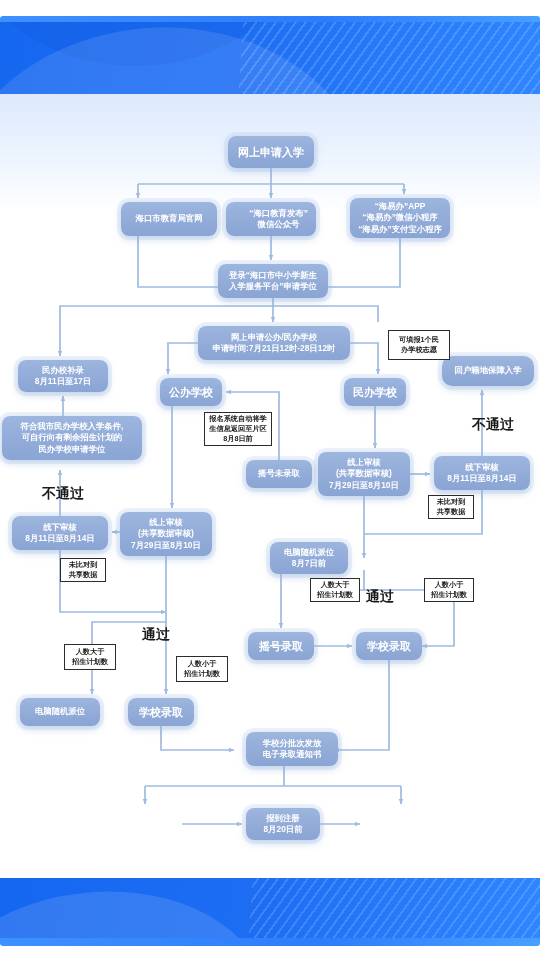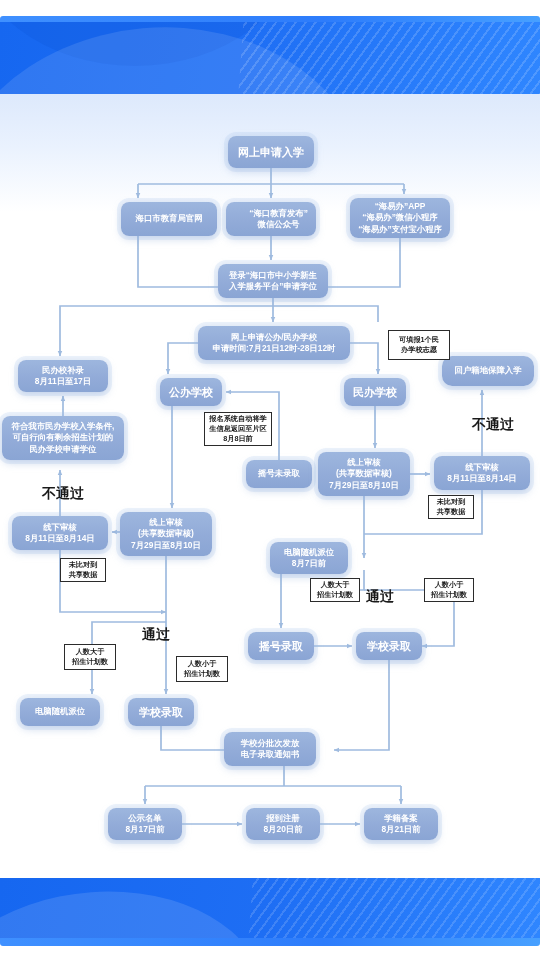--- a/index.html
+++ b/index.html
@@ -307,48 +307,44 @@
 “海易办”支付宝小程序</div>
       <div class="node sm" style="left: 218px; top: 264px; width: 110px; height: 34px;">登录“海口市中小学新生
 入学服务平台”申请学位</div>
       <div class="node sm" style="left: 198px; top: 326px; width: 152px; height: 34px;">网上申请公办/民办学校
 申请时间:7月21日12时-28日12时</div>
       <div class="node sm" style="left: 18px; top: 360px; width: 90px; height: 32px;">民办校补录
 8月11日至17日</div>
       <div class="node md" style="left: 160px; top: 378px; width: 62px; height: 28px;">公办学校</div>
       <div class="node md" style="left: 344px; top: 378px; width: 62px; height: 28px;">民办学校</div>
       <div class="node sm" style="left: 442px; top: 356px; width: 92px; height: 30px; border-radius: 10px;">回户籍地保障入学</div>
-      <div class="node sm" style="left: 2px; top: 416px; width: 122px; height: 44px;">符合我市民办学校入学条件,
+      <div class="node sm" style="left: 2px; top: 416px; width: 140px; height: 44px;">符合我市民办学校入学条件,
 可自行向有剩余招生计划的
 民办学校申请学位</div>
       <div class="node sm" style="left: 246px; top: 460px; width: 66px; height: 28px;">摇号未录取</div>
       <div class="node sm" style="left: 318px; top: 452px; width: 92px; height: 44px;">线上审核
 (共享数据审核)
 7月29日至8月10日</div>
       <div class="node sm" style="left: 434px; top: 456px; width: 96px; height: 34px;">线下审核
 8月11日至8月14日</div>
       <div class="node sm" style="left: 12px; top: 516px; width: 96px; height: 34px;">线下审核
 8月11日至8月14日</div>
       <div class="node sm" style="left: 120px; top: 512px; width: 92px; height: 44px;">线上审核
 (共享数据审核)
 7月29日至8月10日</div>
       <div class="node sm" style="left: 270px; top: 542px; width: 78px; height: 32px;">电脑随机派位
 8月7日前</div>
       <div class="node sm" style="left: 20px; top: 698px; width: 80px; height: 28px;">电脑随机派位</div>
       <div class="node md" style="left: 128px; top: 698px; width: 66px; height: 28px;">学校录取</div>
       <div class="node md" style="left: 248px; top: 632px; width: 66px; height: 28px;">摇号录取</div>
       <div class="node md" style="left: 356px; top: 632px; width: 66px; height: 28px;">学校录取</div>
-      <div class="node sm" style="left: 224px; top: 732px; width: 92px; height: 34px;">学校分批次发放
+      <div class="node sm" style="left: 246px; top: 732px; width: 92px; height: 34px;">学校分批次发放
 电子录取通知书</div>
-      <div class="node sm" style="left: 108px; top: 808px; width: 74px; height: 32px;">公示名单
-8月17日前</div>
       <div class="node sm" style="left: 246px; top: 808px; width: 74px; height: 32px;">报到注册
 8月20日前</div>
-      <div class="node sm" style="left: 364px; top: 808px; width: 74px; height: 32px;">学籍备案
-8月21日前</div>
       <div class="callout" style="left: 388px; top: 330px; width: 62px; height: 30px;">可填报1个民
 办学校志愿</div>
       <div class="callout" style="left: 204px; top: 412px; width: 68px; height: 34px;">报名系统自动将学
 生信息返回至片区
 8月8日前</div>
       <div class="callout" style="left: 428px; top: 495px; width: 46px; height: 24px;">未比对到
 共享数据</div>
       <div class="callout" style="left: 60px; top: 558px; width: 46px; height: 24px;">未比对到
 共享数据</div>
       <div class="callout" style="left: 310px; top: 578px; width: 50px; height: 24px;">人数大于

